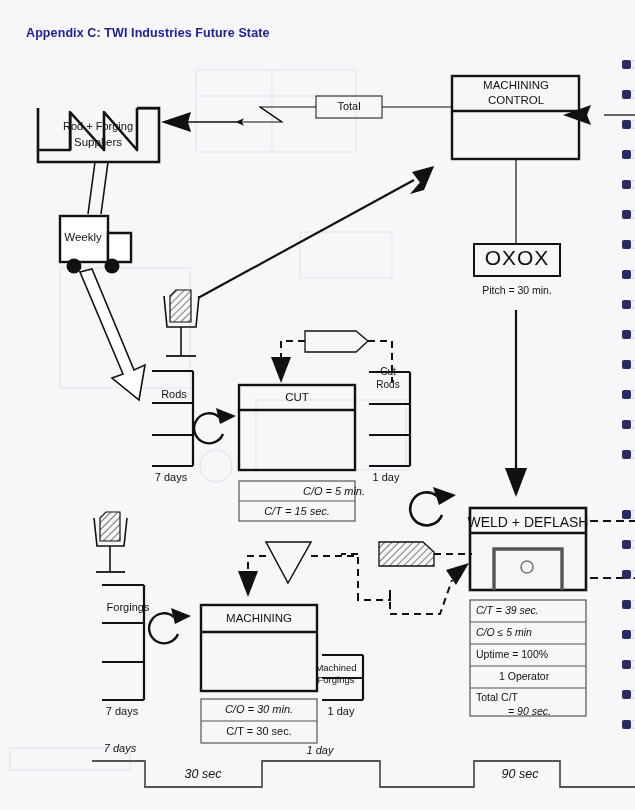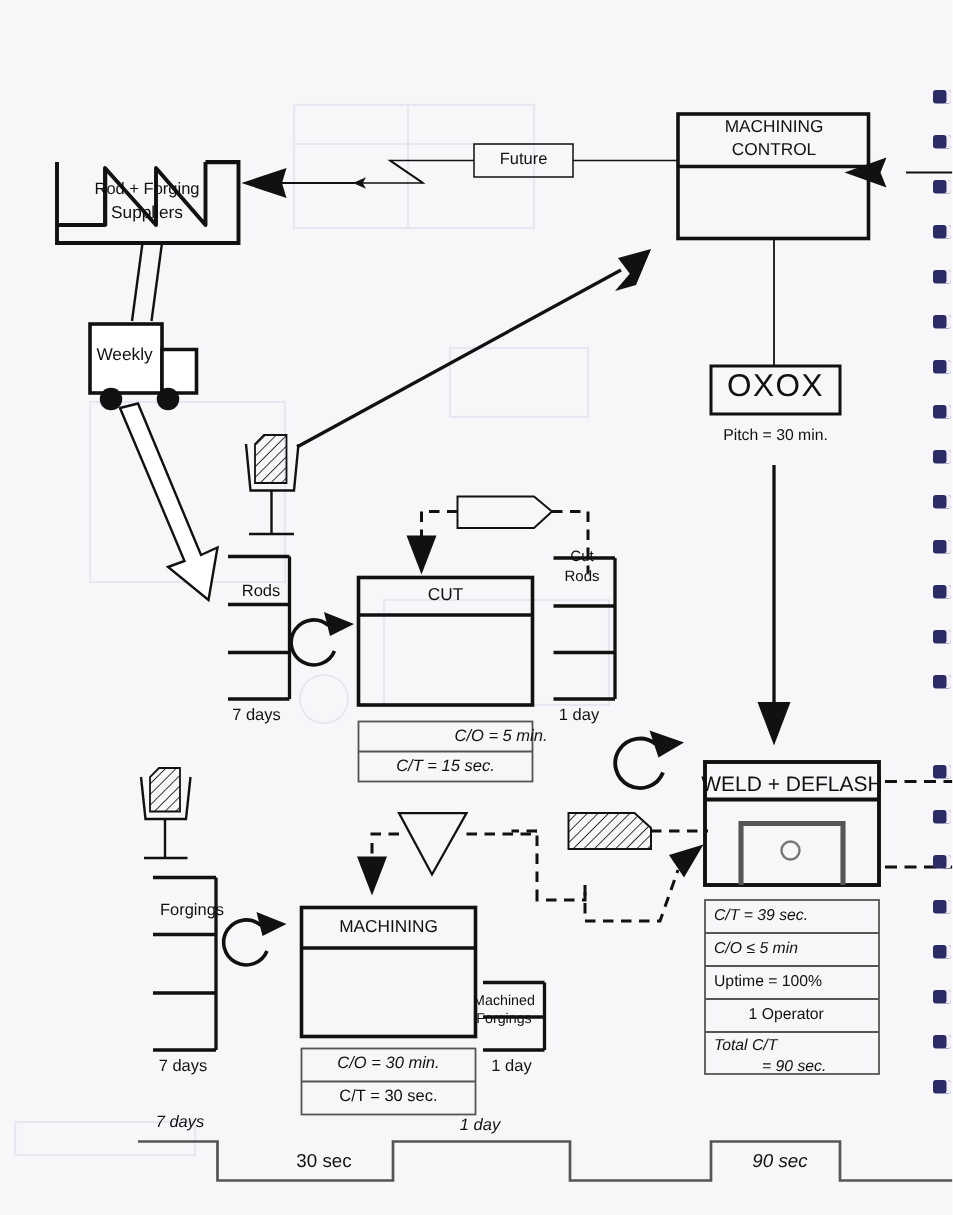--- a/index.html
+++ b/index.html
@@ -11,20 +11,21 @@
   .lbl{position:absolute;font-family:"Liberation Sans",sans-serif;color:#111;white-space:nowrap;}
   .c{transform:translateX(-50%);text-align:center;}
   .spiral{position:absolute;right:1px;width:12px;height:9px;background:#2b2b66;border-radius:2px;
           box-shadow:inset -3px 0 0 #f0f0f5;}
 </style>
 </head>
 <body>
 
 <div id="page" style="background: rgb(247, 247, 250);">
 
+  <div class="ttl" style="color: rgb(32, 32, 154);">Appendix C: TWI Industries Future State</div>
 
   <svg id="vsm" width="635" height="810" viewBox="0 0 635 810">
     <defs>
       <marker id="solidhead" markerWidth="11" markerHeight="11" refX="9" refY="5.5" orient="auto" markerUnits="userSpaceOnUse">
         <path d="M0,0.6 L10.5,5.5 L0,10.4 L2.6,5.5 Z" fill="#111"></path>
       </marker>
       <marker id="thinhead" markerWidth="9" markerHeight="9" refX="8" refY="4.5" orient="auto" markerUnits="userSpaceOnUse">
         <path d="M0,0.7 L8.6,4.5 L0,8.3 L2.2,4.5 Z" fill="#111"></path>
       </marker>
       <marker id="dashhead" markerWidth="10" markerHeight="10" refX="8.5" refY="5" orient="auto" markerUnits="userSpaceOnUse">
@@ -231,59 +232,59 @@
       <path d="M92,761 H145 V787 H262 V761 H380 V787 H474 V761 H560 V787 H635"></path>
     </g>
   </svg>
 
   <div class="lbl c" style="left:98px;top:120px;font-size:11px;">Rod + Forging</div>
   <div class="lbl c" style="left:98px;top:136px;font-size:11.5px;">Suppliers</div>
 
   <div class="lbl c" style="left:516px;top:79px;font-size:11.5px;">MACHINING</div>
   <div class="lbl c" style="left:516px;top:94px;font-size:11.5px;">CONTROL</div>
 
-  <div class="lbl c" style="left:349px;top:100px;font-size:11px;">Future</div>
+  <div class="lbl c" style="left:349px;top:100px;font-size:11px;">Total</div>
 
   <div class="lbl c" style="left:517px;top:246px;font-size:21px;letter-spacing:1px;">OXOX</div>
   <div class="lbl c" style="left:517px;top:284px;font-size:10.5px;">Pitch = 30 min.</div>
 
   <div class="lbl c" style="left:83px;top:231px;font-size:11.5px;">Weekly</div>
 
   <div class="lbl c" style="left:297px;top:391px;font-size:11.5px;">CUT</div>
   <div class="lbl c" style="left:297px;top:485px;font-size:11px;font-style:italic;margin-left:37px;">C/O = 5 min.</div>
   <div class="lbl c" style="left:297px;top:505px;font-size:11px;font-style:italic;">C/T = 15 sec.</div>
 
   <div class="lbl c" style="left:259px;top:612px;font-size:11.5px;">MACHINING</div>
   <div class="lbl c" style="left:259px;top:703px;font-size:11px;font-style:italic;">C/O = 30 min.</div>
   <div class="lbl c" style="left:259px;top:725px;font-size:11px;">C/T = 30 sec.</div>
 
   <div class="lbl c" style="left:528px;top:514px;font-size:14px;">WELD + DEFLASH</div>
   <div class="lbl" style="left:476px;top:604px;font-size:10.5px;font-style:italic;">C/T = 39 sec.</div>
   <div class="lbl" style="left:476px;top:626px;font-size:10.5px;font-style:italic;">C/O ≤ 5 min</div>
   <div class="lbl" style="left:476px;top:648px;font-size:10.5px;">Uptime = 100%</div>
   <div class="lbl" style="left:476px;top:670px;font-size:10.5px;margin-left:23px;">1 Operator</div>
-  <div class="lbl" style="left:476px;top:691px;font-size:10.5px;font-style:italic;">Total C/T</div>
+  <div class="lbl" style="left:476px;top:691px;font-size:10.5px;">Total C/T</div>
   <div class="lbl" style="left:508px;top:705px;font-size:10.5px;font-style:italic;text-align:right;">= 90 sec.</div>
 
   <div class="lbl c" style="left:174px;top:388px;font-size:11px;">Rods</div>
   <div class="lbl c" style="left:171px;top:471px;font-size:11px;">7 days</div>
 
   <div class="lbl c" style="left:388px;top:366px;font-size:10px;">Cut</div>
   <div class="lbl c" style="left:388px;top:379px;font-size:10px;">Rods</div>
   <div class="lbl c" style="left:386px;top:471px;font-size:11px;">1 day</div>
 
   <div class="lbl c" style="left:128px;top:601px;font-size:11px;">Forgings</div>
   <div class="lbl c" style="left:122px;top:705px;font-size:11px;">7 days</div>
 
   <div class="lbl c" style="left:336px;top:662px;font-size:9.5px;">Machined</div>
   <div class="lbl c" style="left:336px;top:674px;font-size:9.5px;">Forgings</div>
   <div class="lbl c" style="left:341px;top:705px;font-size:11px;">1 day</div>
 
   <div class="lbl c" style="left:120px;top:742px;font-size:11px;font-style:italic;">7 days</div>
-  <div class="lbl c" style="left:216px;top:767px;font-size:12.5px;text-align:right;">30 sec</div>
+  <div class="lbl c" style="left:203px;top:767px;font-size:12.5px;font-style:italic;text-align:right;">30 sec</div>
   <div class="lbl c" style="left:320px;top:744px;font-size:11px;font-style:italic;">1 day</div>
   <div class="lbl c" style="left:520px;top:767px;font-size:12.5px;font-style:italic;">90 sec</div>
 
   <div class="lbl c" style="left:345px;top:725px;font-size:11px;font-style:italic;opacity:0;"></div>
 
   <div class="spiral" style="top:60px"></div>
   <div class="spiral" style="top:90px"></div>
   <div class="spiral" style="top:120px"></div>
   <div class="spiral" style="top:150px"></div>
   <div class="spiral" style="top:180px"></div>

